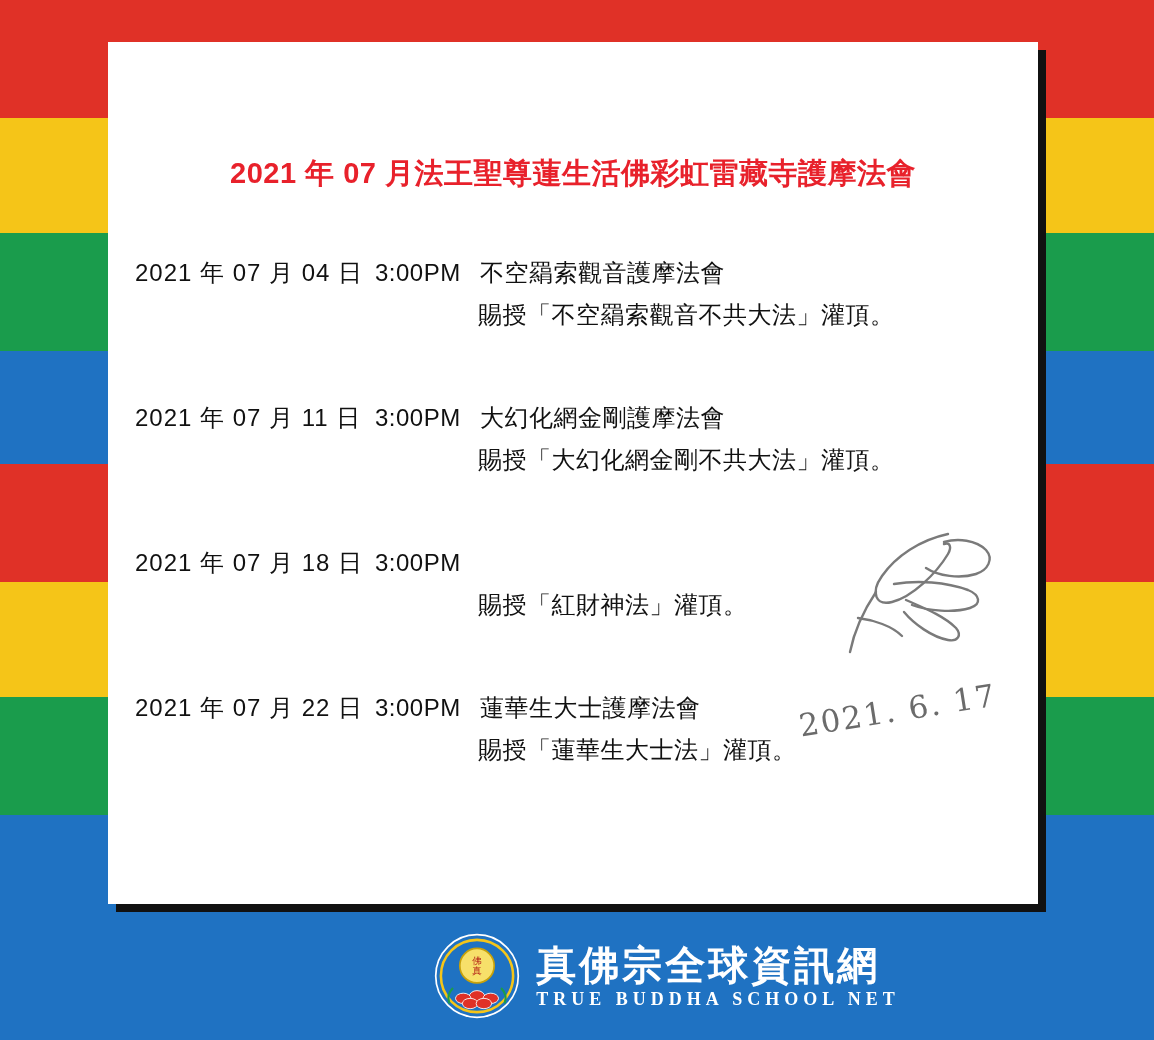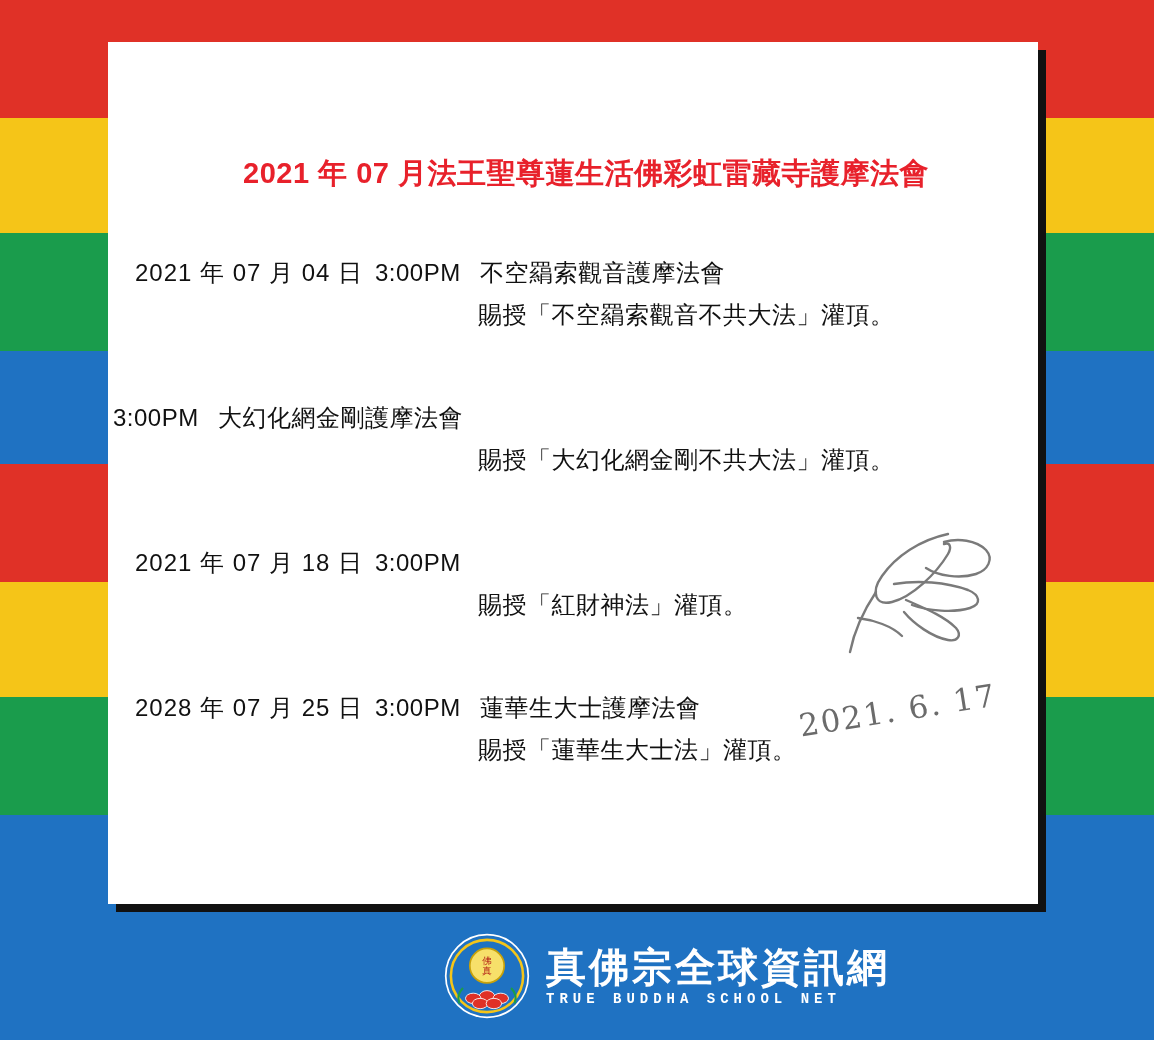--- a/index.html
+++ b/index.html
@@ -38,21 +38,21 @@
     left: 108px;
     top: 42px;
     width: 930px;
     height: 862px;
     background: #ffffff;
     overflow: hidden;
   }
 
   #doc-title {
     position: absolute;
-    left: 13px;
+    left: 0;
     top: 112px;
     width: 930px;
     text-align: center;
     color: #e8212b;
     font-size: 29px;
     font-weight: bold;
     letter-spacing: 0.5px;
     white-space: nowrap;
   }
 
@@ -149,24 +149,24 @@
     color: #ffffff;
     font-size: 40px;
     font-weight: bold;
     letter-spacing: 3px;
     line-height: 1.1;
     font-family: "DejaVu Sans", sans-serif;
     white-space: nowrap;
   }
   #brand-en {
     color: #ffffff;
-    font-size: 14px;
+    font-size: 18px;
     font-weight: bold;
     letter-spacing: 5px;
-    font-family: Liberation Mono, monospace;
+    font-family: Liberation Serif, serif;
     white-space: nowrap;
     margin-top: 2px;
   }
 </style>
 </head>
 <body>
 
 <div id="stripes">
     <div class="stripe" style="background: rgb(224, 49, 39); height: 118px;"></div>
     <div class="stripe" style="background: rgb(245, 197, 24); height: 115px;"></div>
@@ -188,35 +188,36 @@
       <div class="event">
         <div class="event-line1">
           <div class="ev-date">2021 年 07 月 04 日</div>
           <div class="ev-time">3:00PM</div>
           <div class="ev-name">不空羂索觀音護摩法會</div>
         </div>
         <div class="event-line2">賜授「不空羂索觀音不共大法」灌頂。</div>
       </div>
       <div class="event">
         <div class="event-line1">
+          <div class="ev-date">2021 年 07 月 11 日</div>
           <div class="ev-time">3:00PM</div>
           <div class="ev-name">大幻化網金剛護摩法會</div>
         </div>
         <div class="event-line2">賜授「大幻化網金剛不共大法」灌頂。</div>
       </div>
       <div class="event">
         <div class="event-line1">
           <div class="ev-date">2021 年 07 月 18 日</div>
           <div class="ev-time">3:00PM</div>
         </div>
         <div class="event-line2">賜授「紅財神法」灌頂。</div>
       </div>
       <div class="event">
         <div class="event-line1">
-          <div class="ev-date">2028 年 07 月 25 日</div>
+          <div class="ev-date">2021 年 07 月 22 日</div>
           <div class="ev-time">3:00PM</div>
           <div class="ev-name">蓮華生大士護摩法會</div>
         </div>
         <div class="event-line2">賜授「蓮華生大士法」灌頂。</div>
       </div>
     </div>
 
   <svg id="signature" viewBox="0 0 230 140" fill="none" stroke="#7a7a7a" stroke-width="2.4" stroke-linecap="round" stroke-linejoin="round">
     <path d="M150 12 c-28 6 -52 22 -66 42 c-12 17 -6 30 10 26 c20 -5 44 -28 56 -48 c4 -7 2 -12 -4 -10"></path>
     <path d="M146 20 c14 -4 32 -2 42 8 c8 9 2 20 -10 24 c-16 5 -38 2 -50 -6"></path>

